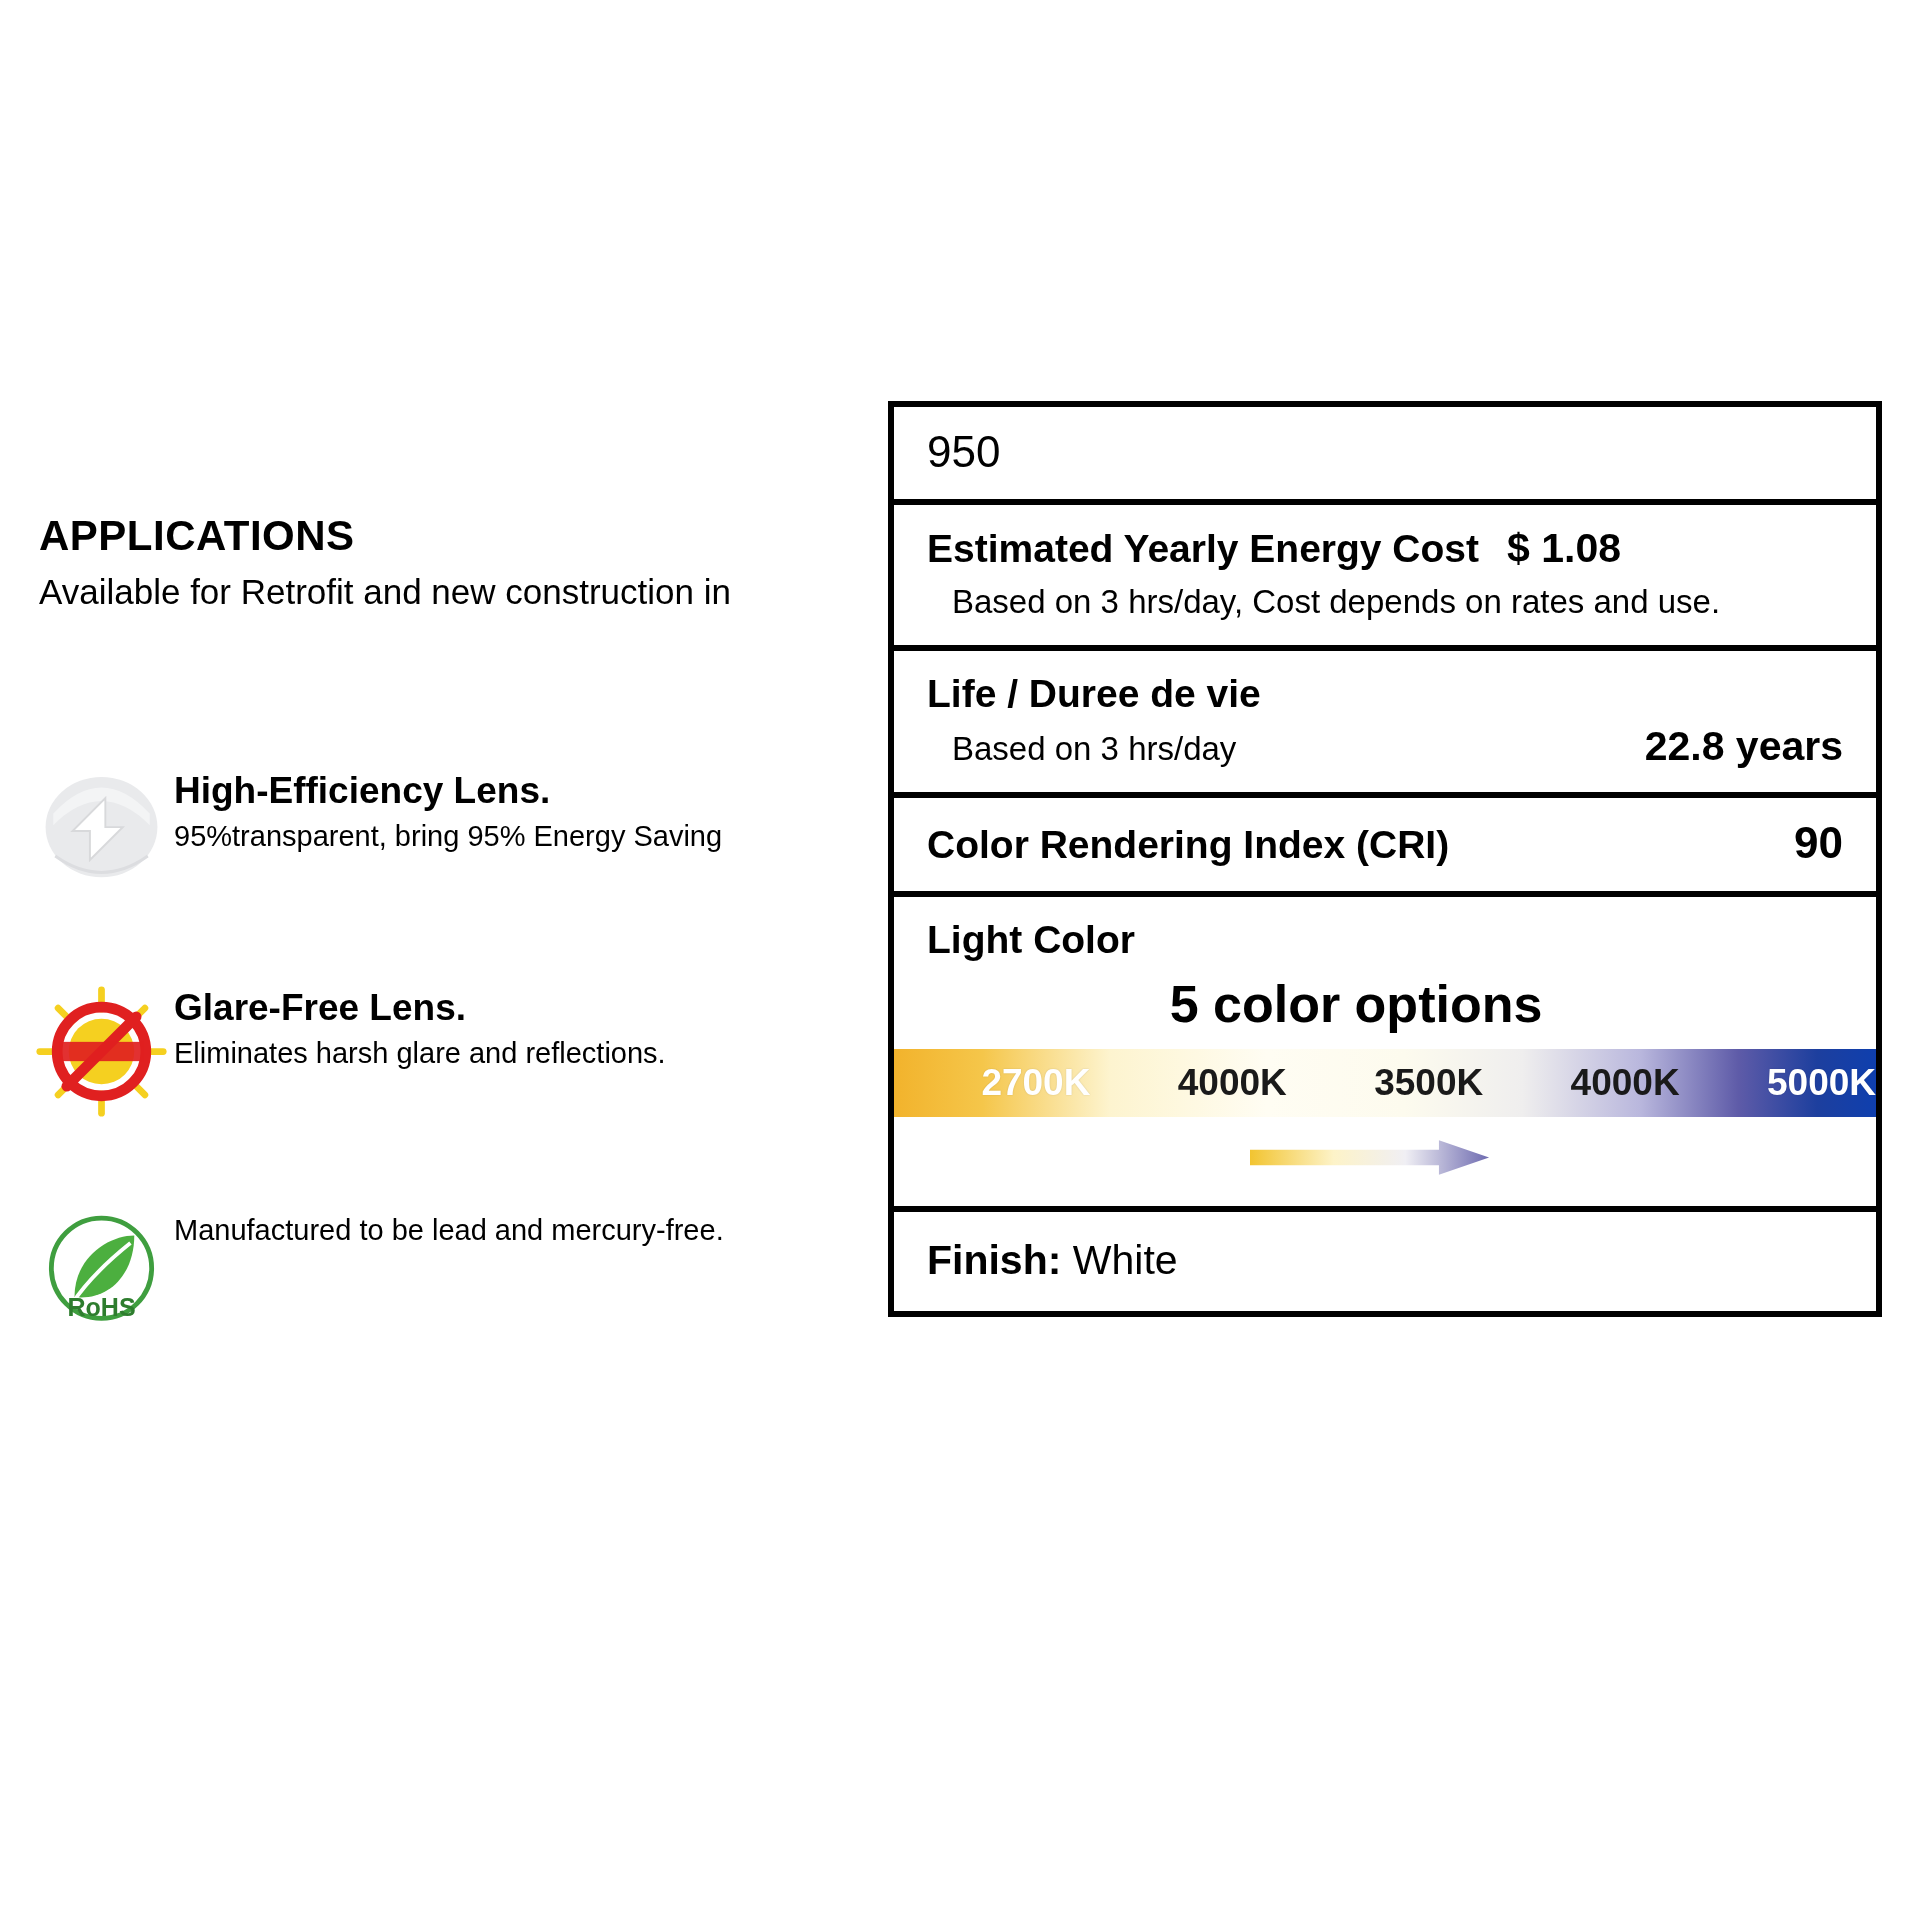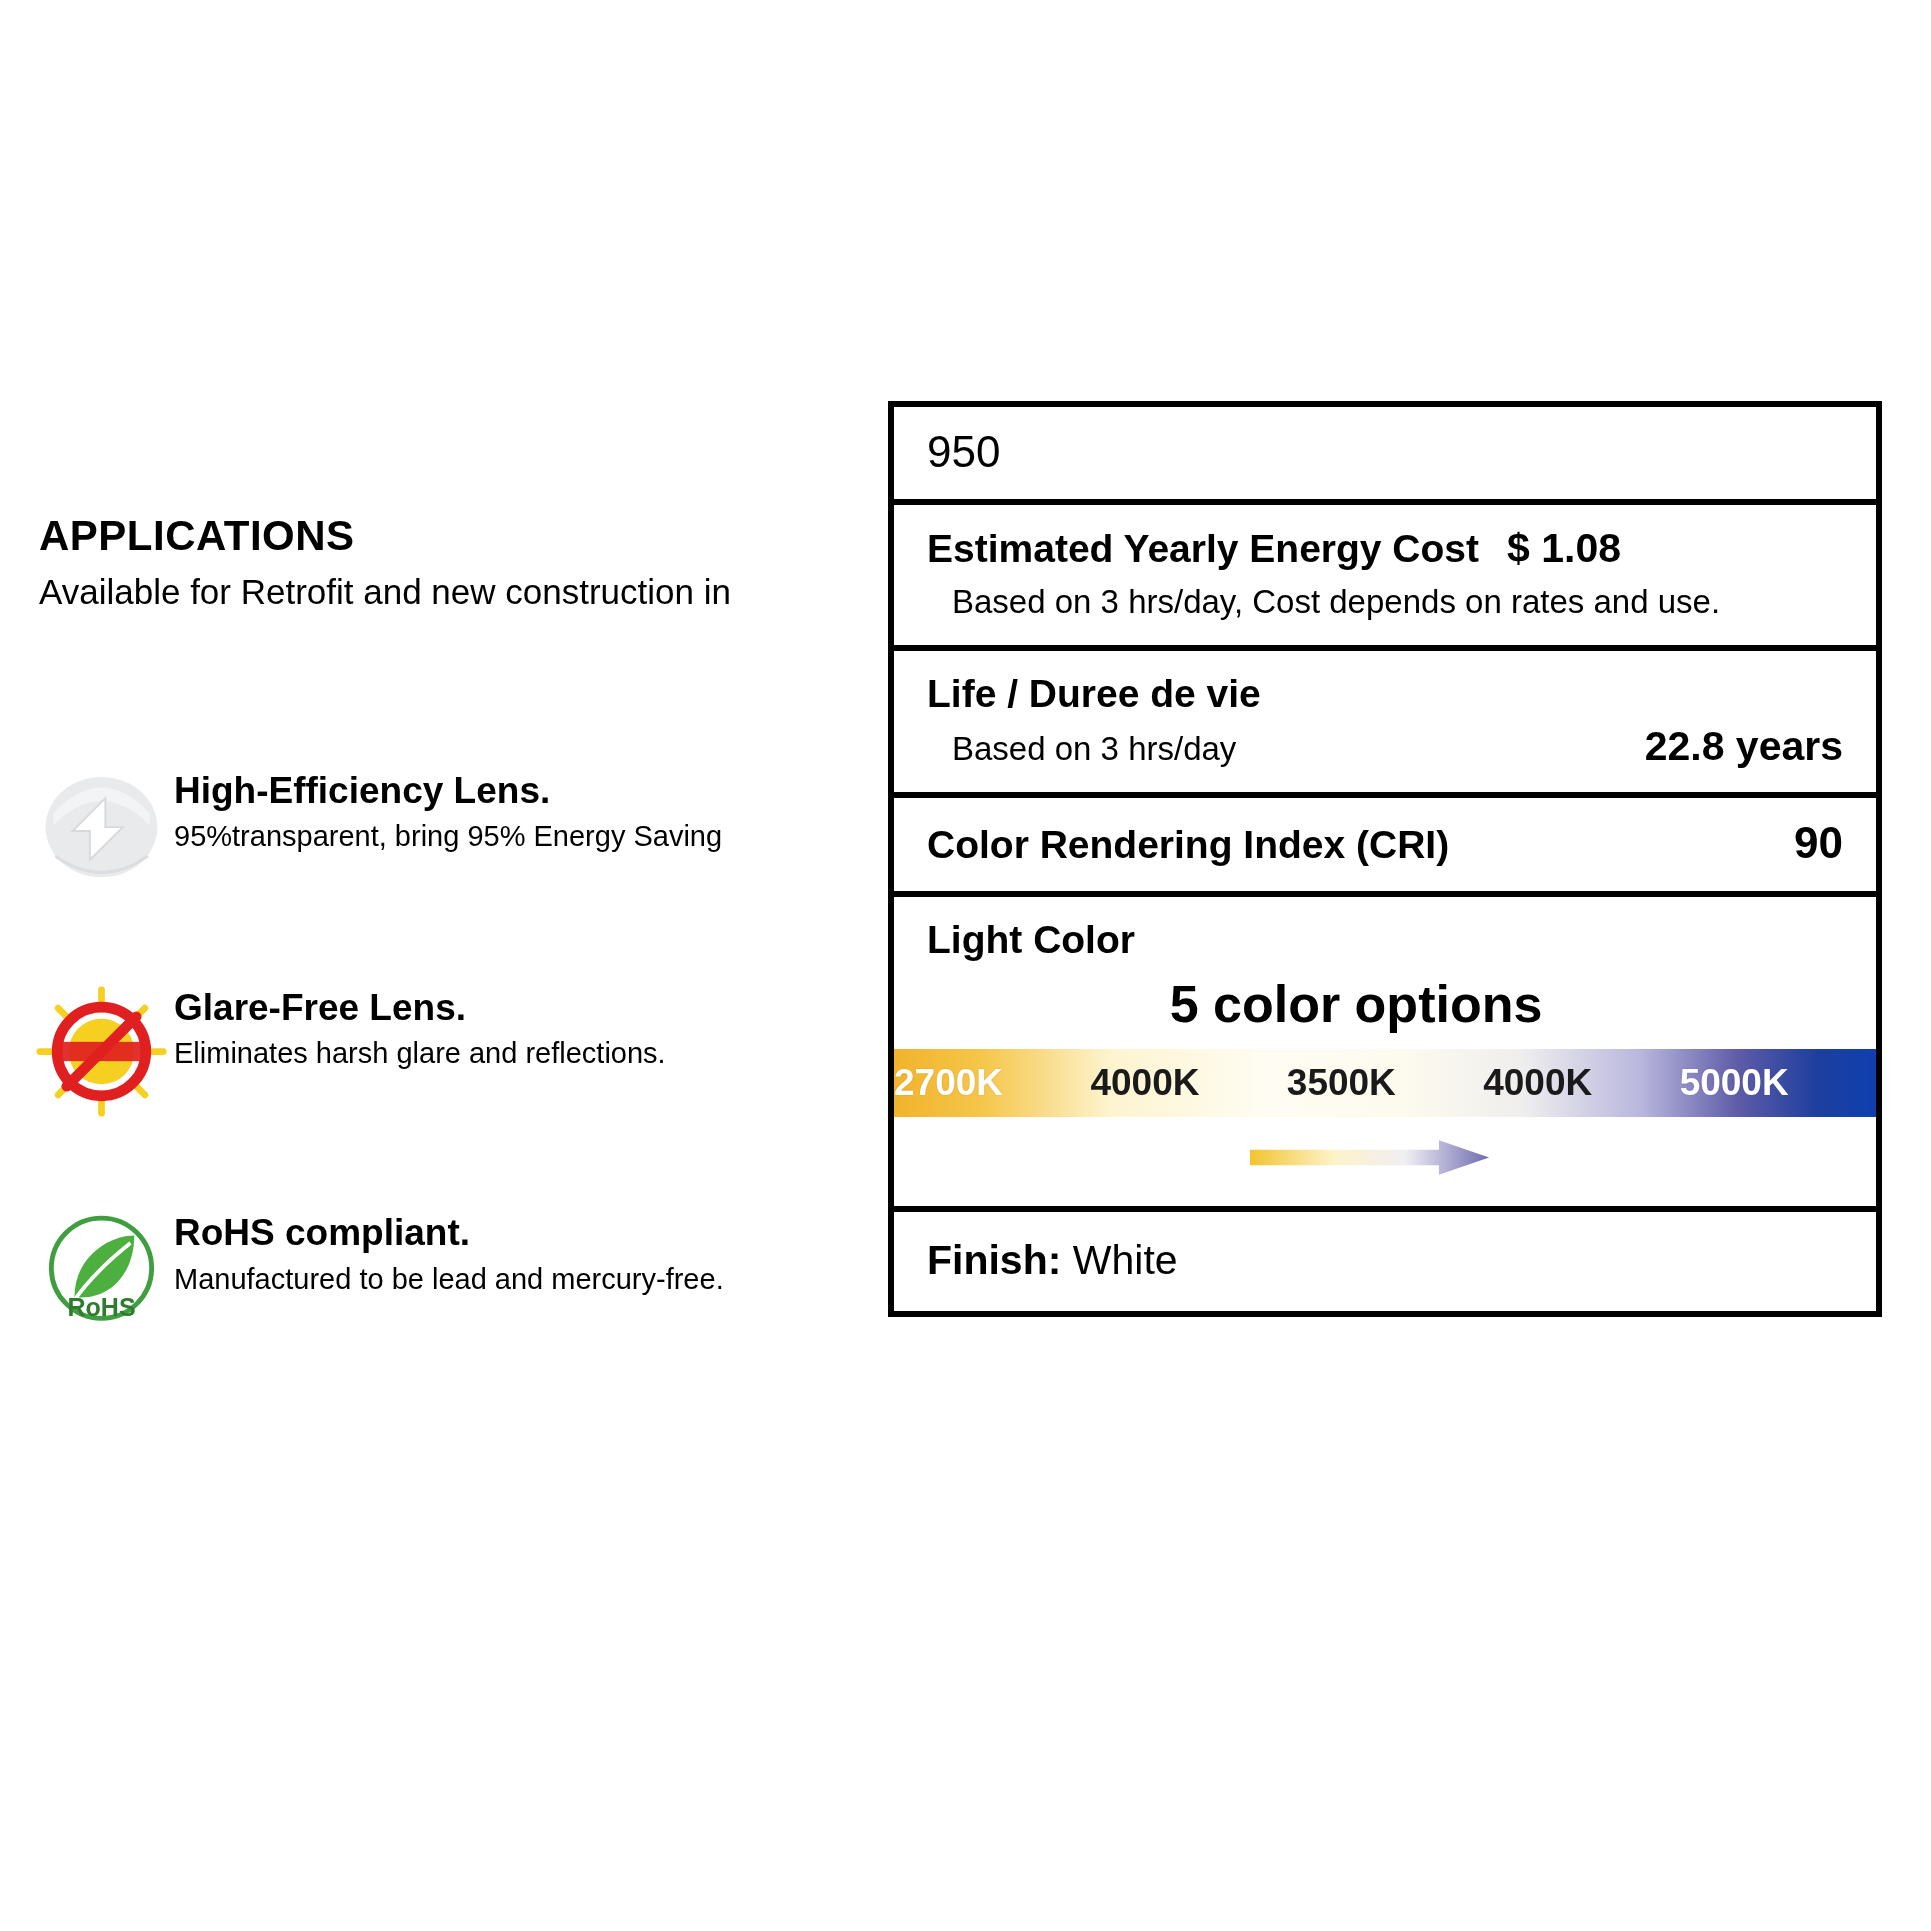--- a/index.html
+++ b/index.html
@@ -156,21 +156,21 @@
         #efeeee 64%,
         #b9b7dd 76%,
         #5e5ba8 86%,
         #1d3f9e 94%,
         #0f3fae 100%);
     display: flex;
     align-items: center;
   }
   .cct-item {
     flex: 1;
-    text-align: left;
+    text-align: right;
     font-size: 37px;
     font-weight: bold;
     color: #ffffff;
     text-shadow: 0 0 1.9px rgba(0,0,0,0.15);
   }
   .cct-item.dark {
     color: #1a1a1a;
     text-shadow: none;
   }
   .arrow-wrap {
@@ -246,21 +246,20 @@
   <div class="feature">
     <div class="feature-icon">
       <svg width="135" height="126" viewBox="0 0 140 130" xmlns="http://www.w3.org/2000/svg">
         <circle cx="70" cy="60" r="52" fill="none" stroke="#3f9e3f" stroke-width="5"></circle>
         <path d="M42 90 C42 48 78 26 104 26 C104 66 78 94 42 90 Z" fill="#4caf3f"></path>
         <path d="M40 96 C56 72 80 50 100 34" fill="none" stroke="#ffffff" stroke-width="4"></path>
         <text x="70" y="110" font-family="Liberation Sans, sans-serif" font-size="26" font-weight="bold" fill="#2e7d2e" text-anchor="middle">RoHS</text>
       </svg>
     </div>
     <div class="feature-text">
-      <p class="feature-title">RoHS compliant.</p>
       <p class="feature-desc">Manufactured to be lead and mercury-free.</p>
     </div>
   </div>
 
 </div>
 
 <div class="spec-table">
 
   <div class="spec-row">
     <div class="row-inner">

